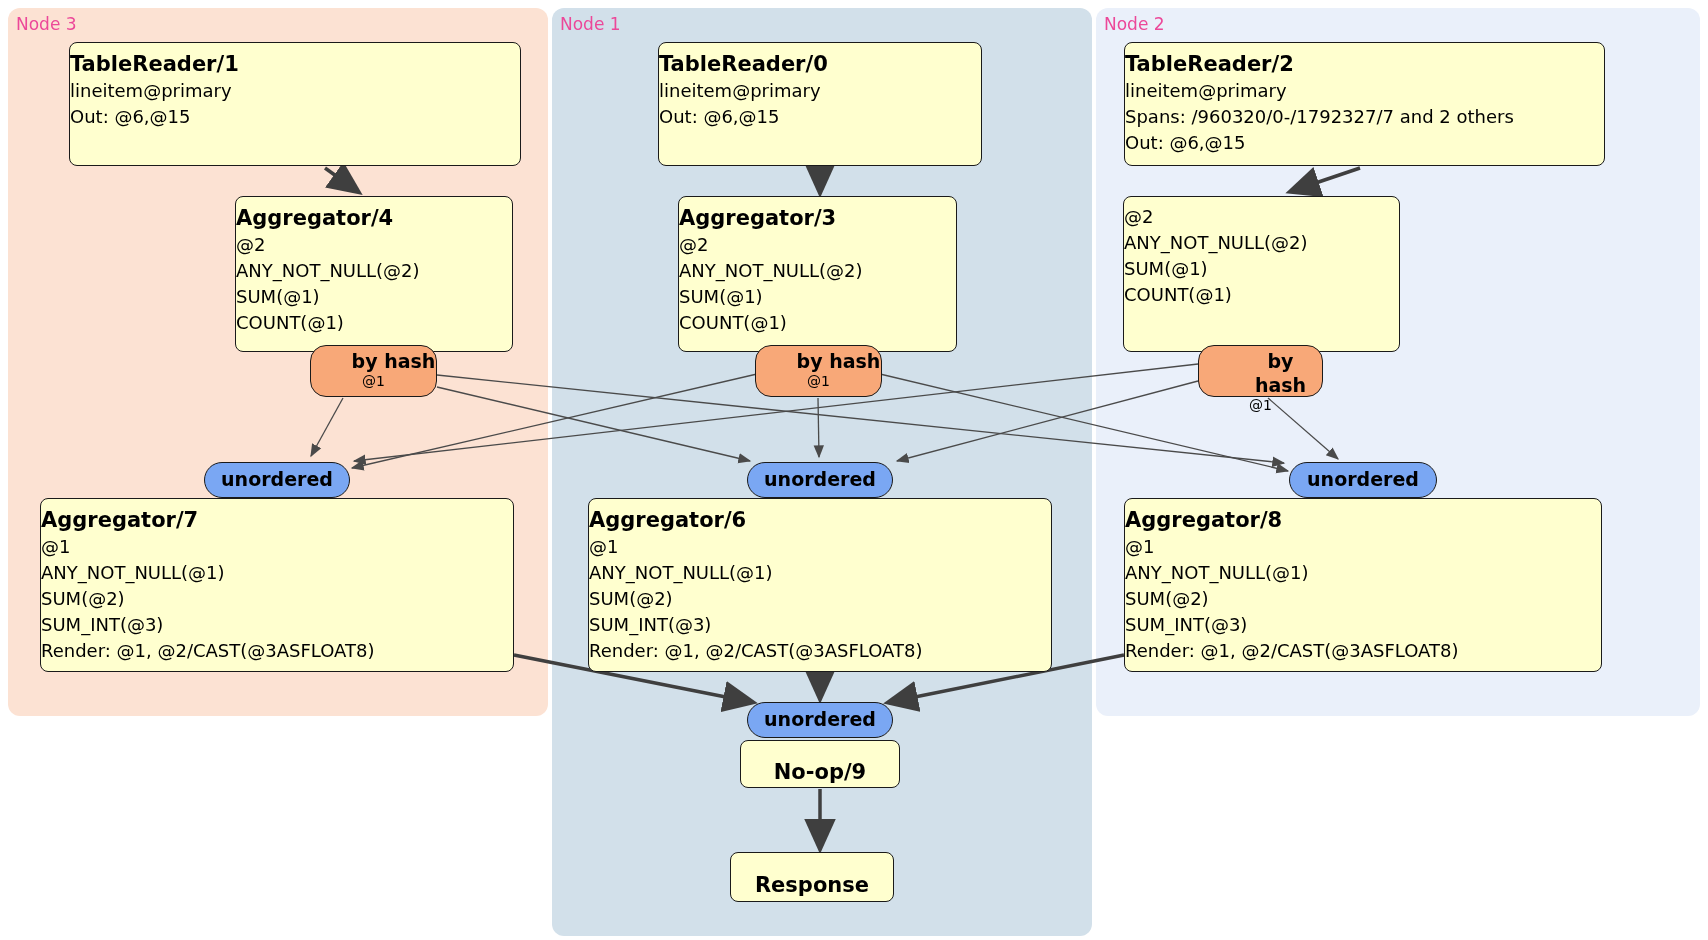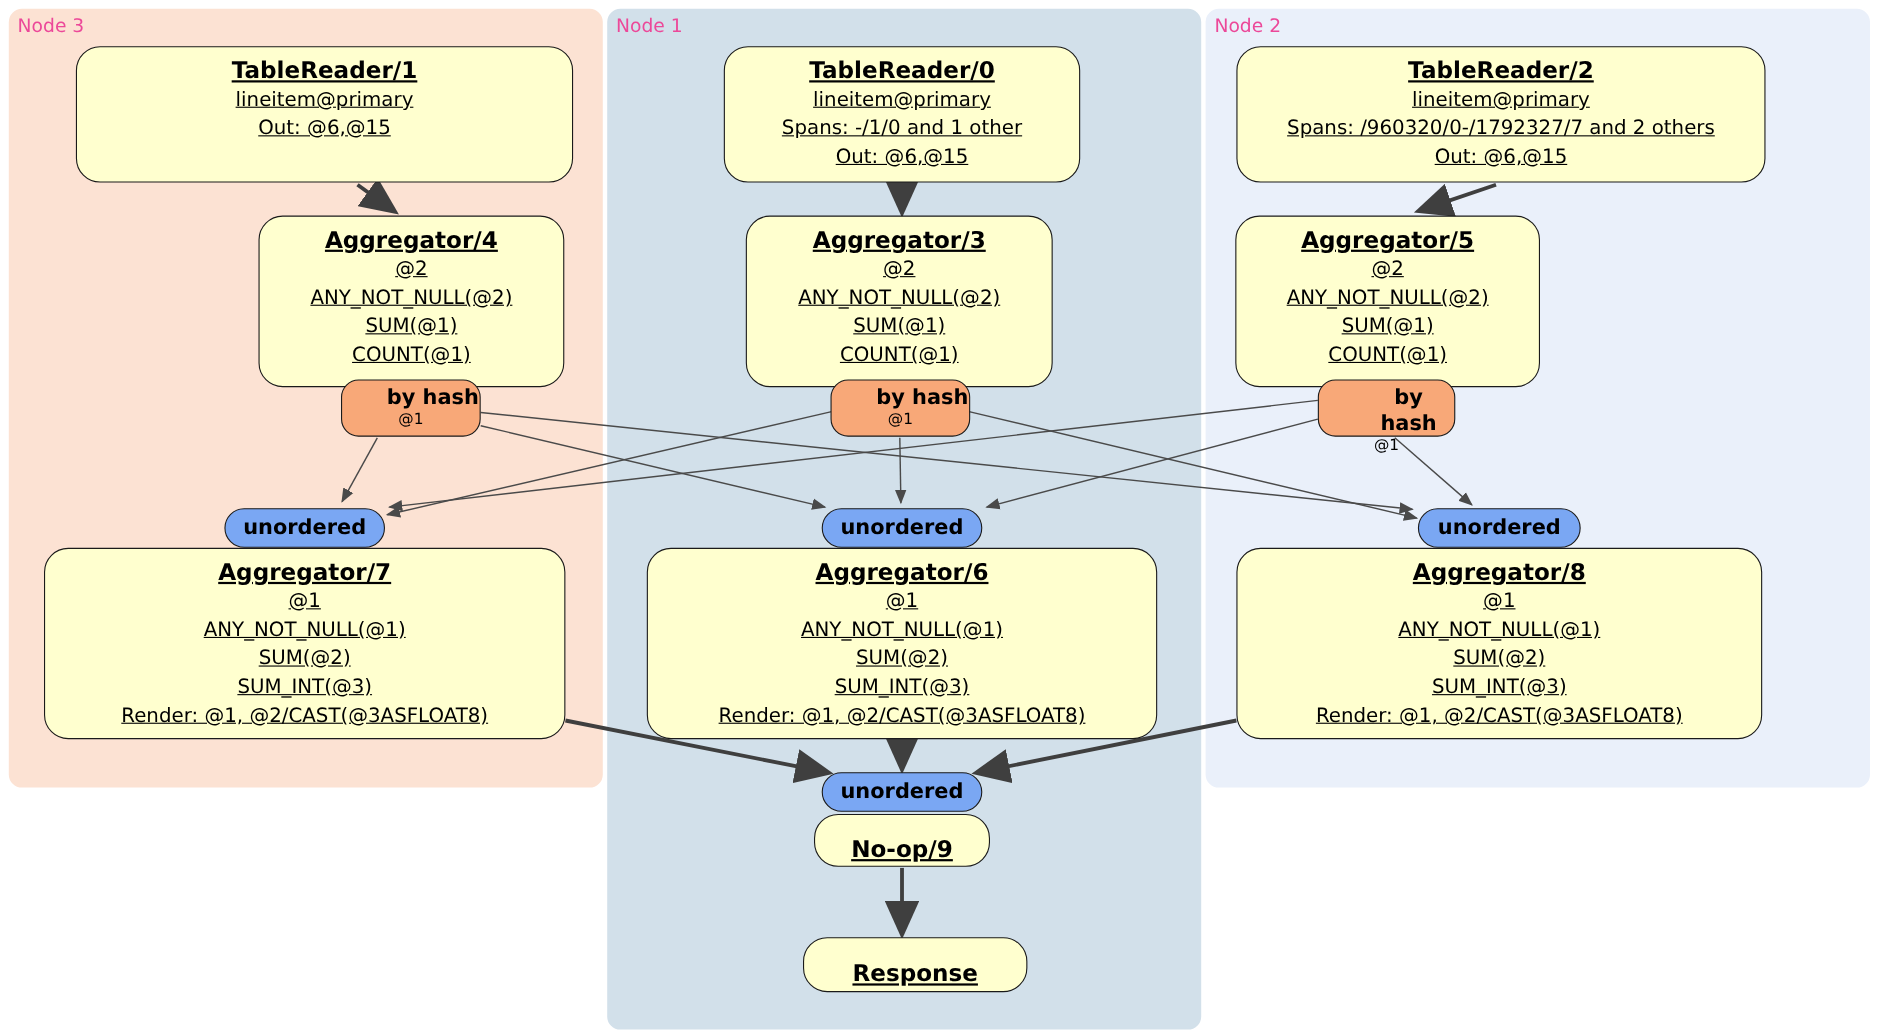--- a/index.html
+++ b/index.html
@@ -7,22 +7,22 @@
           font-family:"DejaVu Sans","Liberation Sans",sans-serif;color:#000;}
   .region{position:absolute;border-radius:12px;}
   .region-node3{background:var(--node3-bg,#fce2d3);}
   .region-node1{background:var(--node1-bg,#d2e0ea);}
   .region-node2{background:var(--node2-bg,#eaf0fa);}
   .region-label{position:absolute;font-size:17px;color:#ec4899;}
   #edges{position:absolute;left:0;top:0;z-index:2;}
   .ethick{stroke:var(--edge-thick,#3f3f3f);stroke-width:3.5px;fill:none;}
   .ethin{stroke:var(--edge-thin,#4a4a4a);stroke-width:1.3px;fill:none;}
   .nodebox{position:absolute;z-index:3;background:var(--box-fill,#ffffcf);
-           border:1.6px solid var(--box-border,#1a1a1a);border-radius:22px;
-           text-align:center;box-sizing:border-box;padding-top:7px;text-decoration:underline;}
+           border:1.6px solid var(--box-border,#1a1a1a);border-radius:8px;
+           box-sizing:border-box;padding-top:7px;}
   .btitle{font-weight:bold;font-size:21px;line-height:28px;white-space:nowrap;}
   .bline{font-size:18px;line-height:26px;white-space:nowrap;}
   .center-title{display:flex;align-items:center;justify-content:center;padding-top:16px;}
   .router{position:absolute;z-index:4;background:var(--router-fill,#f8a878);
           border:1.6px solid var(--box-border,#1a1a1a);border-radius:16px;
           text-align:center;box-sizing:border-box;}
   .rlabel{font-weight:bold;font-size:19px;line-height:24px;margin-top:3px;margin-left:40px;}
   .rsub{font-size:14px;line-height:17px;}
   .sync{position:absolute;z-index:4;background:var(--sync-fill,#7aa7f3);
         border:1.6px solid var(--box-border,#1a1a1a);border-radius:18px;
@@ -71,21 +71,20 @@
   </svg>
 
   <div class="nodebox" style="left:69px;top:42px;width:452px;height:124px;">
     <div class="btitle">TableReader/1</div>
     <div class="bline">lineitem@primary</div>
     <div class="bline">Out: @6,@15</div>
   </div>
   <div class="nodebox" style="left:658px;top:42px;width:324px;height:124px;">
     <div class="btitle">TableReader/0</div>
     <div class="bline">lineitem@primary</div>
-    <div class="bline">Spans: -/1/0 and 1 other</div>
     <div class="bline">Out: @6,@15</div>
   </div>
   <div class="nodebox" style="left:1124px;top:42px;width:481px;height:124px;">
     <div class="btitle">TableReader/2</div>
     <div class="bline">lineitem@primary</div>
     <div class="bline">Spans: /960320/0-/1792327/7 and 2 others</div>
     <div class="bline">Out: @6,@15</div>
   </div>
 
   <div class="nodebox" style="left:235px;top:196px;width:278px;height:156px;">
@@ -96,21 +95,20 @@
     <div class="bline">COUNT(@1)</div>
   </div>
   <div class="nodebox" style="left:678px;top:196px;width:279px;height:156px;">
     <div class="btitle">Aggregator/3</div>
     <div class="bline">@2</div>
     <div class="bline">ANY_NOT_NULL(@2)</div>
     <div class="bline">SUM(@1)</div>
     <div class="bline">COUNT(@1)</div>
   </div>
   <div class="nodebox" style="left:1123px;top:196px;width:277px;height:156px;">
-    <div class="btitle">Aggregator/5</div>
     <div class="bline">@2</div>
     <div class="bline">ANY_NOT_NULL(@2)</div>
     <div class="bline">SUM(@1)</div>
     <div class="bline">COUNT(@1)</div>
   </div>
 
   <div class="router" style="left:310px;top:345px;width:127px;height:52px;">
     <div class="rlabel">by hash</div>
     <div class="rsub">@1</div>
   </div>
@@ -157,17 +155,17 @@
     <div class="bline">SUM_INT(@3)</div>
     <div class="bline">Render: @1, @2/CAST(@3ASFLOAT8)</div>
   </div>
 
   <div class="sync" style="left:747px;top:702px;width:146px;height:36px;">
     <span>unordered</span>
   </div>
   <div class="nodebox center-title" style="left:740px;top:740px;width:160px;height:48px;">
     <div class="btitle">No-op/9</div>
   </div>
-  <div class="nodebox center-title" style="left:730px;top:852px;width:204px;height:50px;">
+  <div class="nodebox center-title" style="left:730px;top:852px;width:164px;height:50px;">
     <div class="btitle">Response</div>
   </div>
 
 </div>
 
 </body></html>

